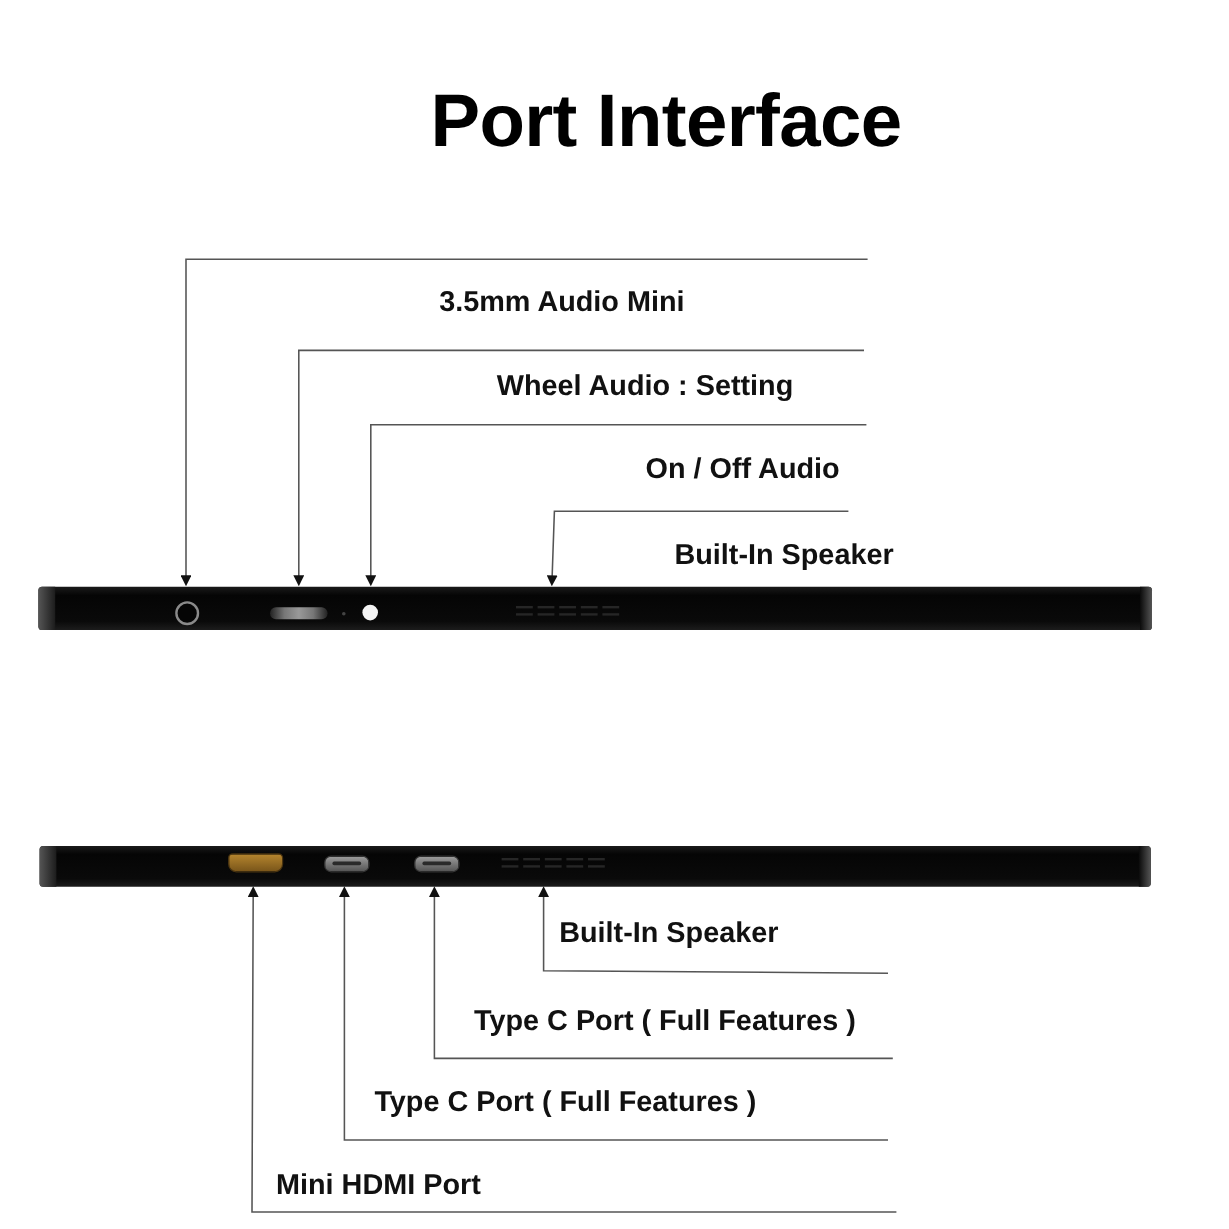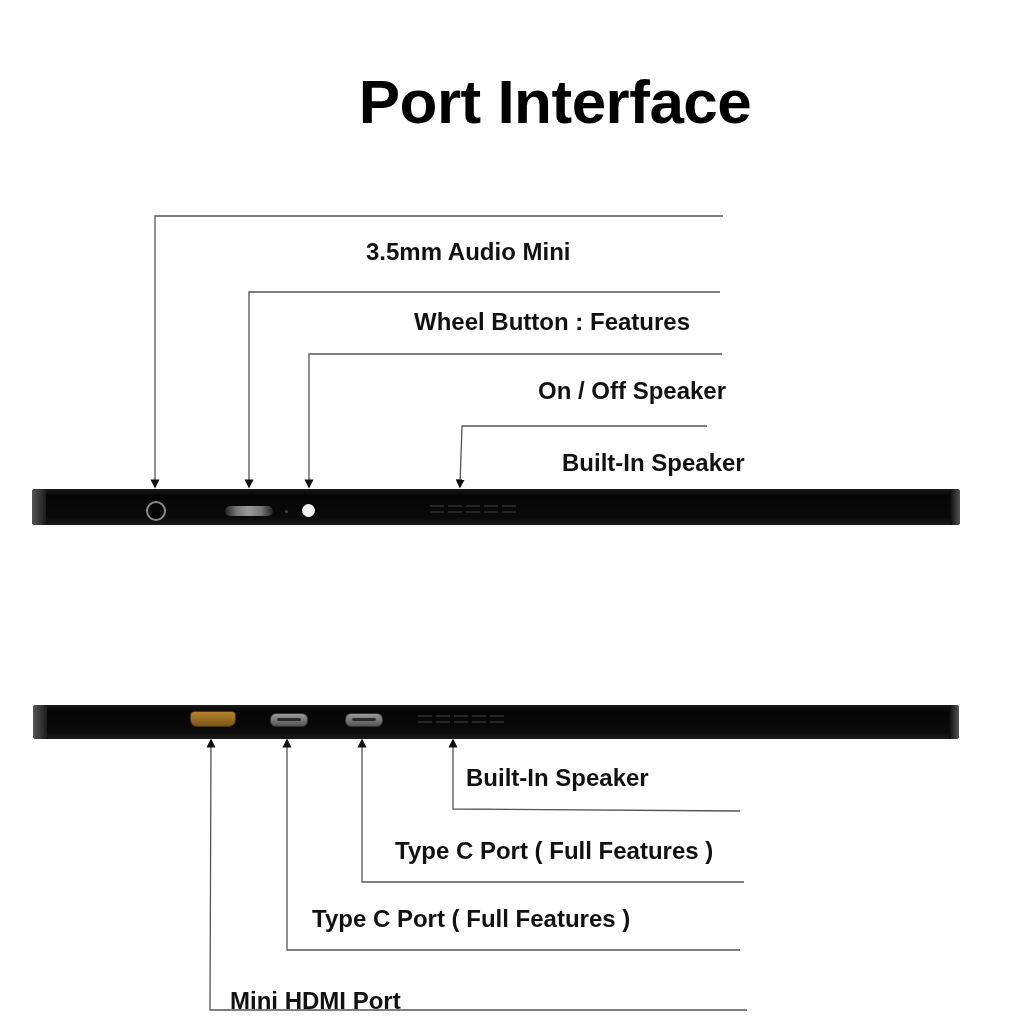--- a/index.html
+++ b/index.html
@@ -39,22 +39,22 @@
     <polyline points="707,426 462,426 460,484" marker-end="url(#arrow)"></polyline>
 
     <polyline points="740,811 453,809 453,743" marker-end="url(#arrow)"></polyline>
     <polyline points="744,882 362,882 362,743" marker-end="url(#arrow)"></polyline>
     <polyline points="740,950 287,950 287,743" marker-end="url(#arrow)"></polyline>
     <polyline points="747,1010 210,1010 211,743" marker-end="url(#arrow)"></polyline>
   </g>
 </svg>
 
 <div class="label" style="left:366px; top:238px;">3.5mm Audio Mini</div>
-<div class="label" style="left:414px; top:308px;">Wheel Button  : Features</div>
-<div class="label" style="left:538px; top:377px;">On / Off Speaker</div>
+<div class="label" style="left:414px; top:308px;">Wheel Audio  : Setting</div>
+<div class="label" style="left:538px; top:377px;">On / Off Audio</div>
 <div class="label" style="left:562px; top:449px;">Built-In Speaker</div>
 
 <div class="device" style="left:32px; top:489px; width:928px; height:36px;">
   <div class="edge-l"></div>
   <div class="edge-r"></div>
   <div class="audio-jack" style="left:114px; top:12px;"></div>
   <div class="wheel" style="left:193px; top:17px;"></div>
   <div class="led" style="left:253px; top:21px;"></div>
   <div class="power" style="left:270px; top:15px;"></div>
   <div class="grille" style="left:398px; top:16px;">
@@ -87,13 +87,13 @@
       <span></span>
       <span></span>
       <span></span>
       <span></span>
   </div>
 </div>
 
 <div class="label" style="left:466px; top:764px;">Built-In Speaker</div>
 <div class="label" style="left:395px; top:837px;">Type C Port ( Full Features )</div>
 <div class="label" style="left:312px; top:905px;">Type C Port ( Full Features )</div>
-<div class="label" style="left:230px; top:974px;margin-top:13px;">Mini HDMI Port</div>
+<div class="label" style="left:230px; top:974px;">Mini HDMI Port</div>
 
 </body></html>

